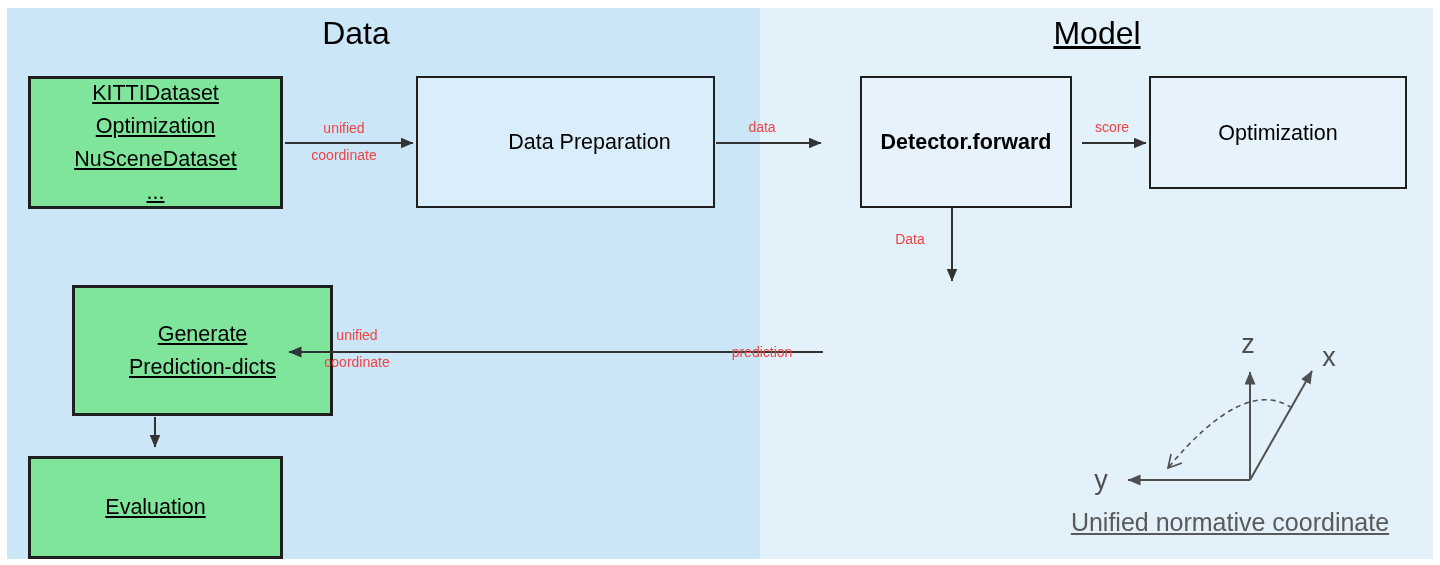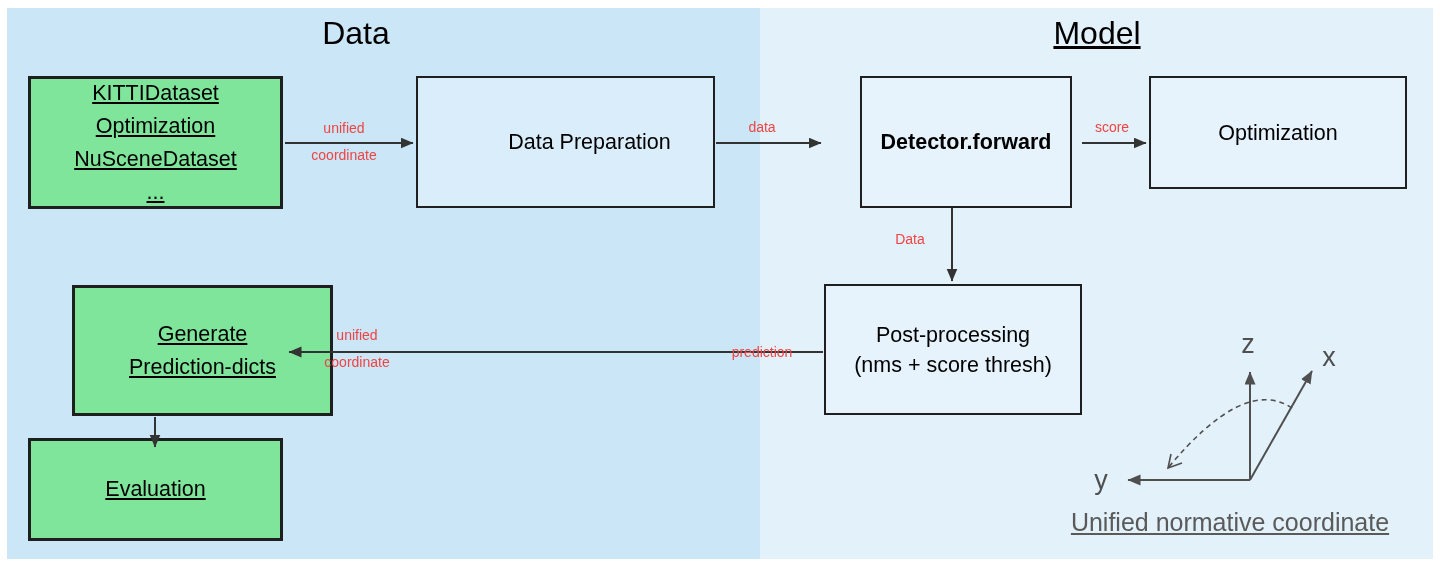--- a/index.html
+++ b/index.html
@@ -60,31 +60,27 @@
   </div>
 
   <div class="box box-light" style="left:860px;top:76px;width:212px;height:132px;font-weight:bold;">
     <span>Detector.forward</span>
   </div>
 
   <div class="box box-light" style="left:1149px;top:76px;width:258px;height:113px;">
     <span>Optimization</span>
   </div>
 
-  <div class="box box-light" style="left:824px;top:284px;width:258px;height:131px;">
-    <span>Post-processing</span>
-    <span>(nms + score thresh)</span>
-  </div>
 
   <div class="box box-green" style="left:28px;top:285px;width:261px;height:131px;margin-left:44px;">
     <span>Generate</span>
     <span>Prediction-dicts</span>
   </div>
 
-  <div class="box box-green" style="left:28px;top:438px;width:255px;height:103px;">
+  <div class="box box-green" style="left:28px;top:456px;width:255px;height:103px;">
     <span>Evaluation</span>
   </div>
 
   <svg class="overlay" width="1440" height="565" viewBox="0 0 1440 565">
     <defs>
       <marker id="ah-dark" markerUnits="userSpaceOnUse" markerWidth="14" markerHeight="12" refX="12.5" refY="5.5" orient="auto">
         <path class="marker-dark" d="M0,0 L13,5.5 L0,11 Z"></path>
       </marker>
       <marker id="ah-gray" markerUnits="userSpaceOnUse" markerWidth="14" markerHeight="12" refX="12.5" refY="5.5" orient="auto">
         <path class="marker-gray" d="M0,0 L13,5.5 L0,11 Z"></path>

